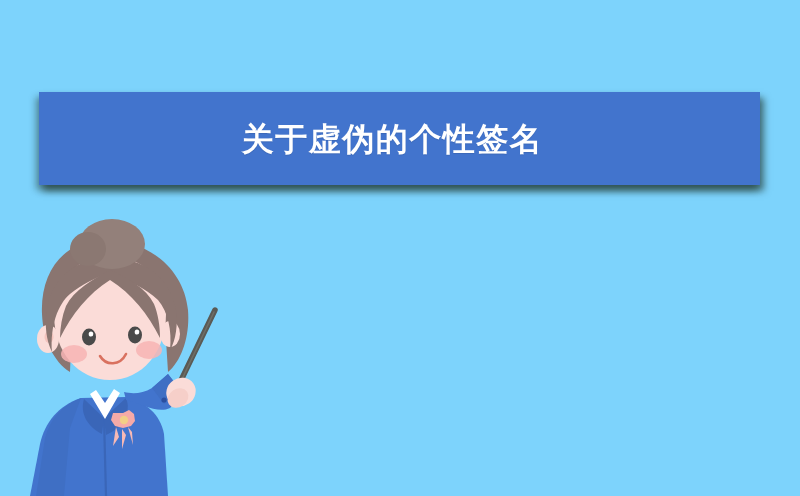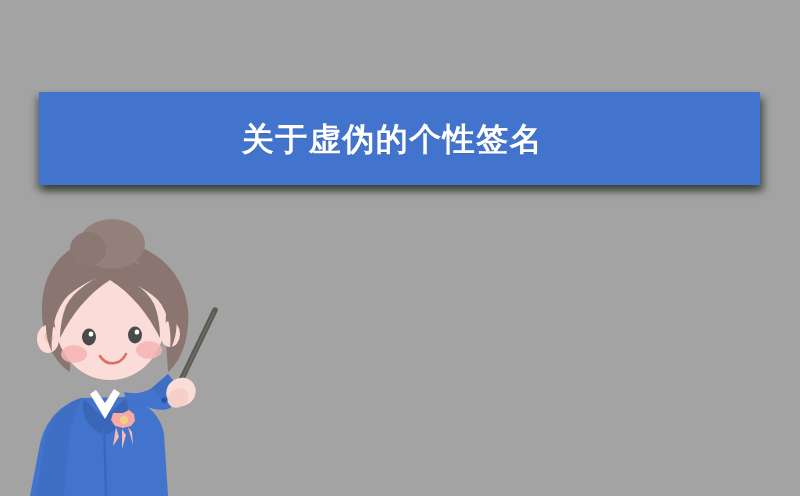--- a/index.html
+++ b/index.html
@@ -7,21 +7,21 @@
     padding: 0;
   }
   body {
     font-family: "DejaVu Sans", "Liberation Sans", sans-serif;
   }
   .page {
     position: relative;
     width: 800px;
     height: 496px;
     overflow: hidden;
-    background: #a3a3a3;
+    background: #7dd3fc;
   }
 
   
   .title-banner {
     position: absolute;
     left: 39px;
     top: 92px;
     width: 721px;
     height: 93px;
     background: #4274cd;

